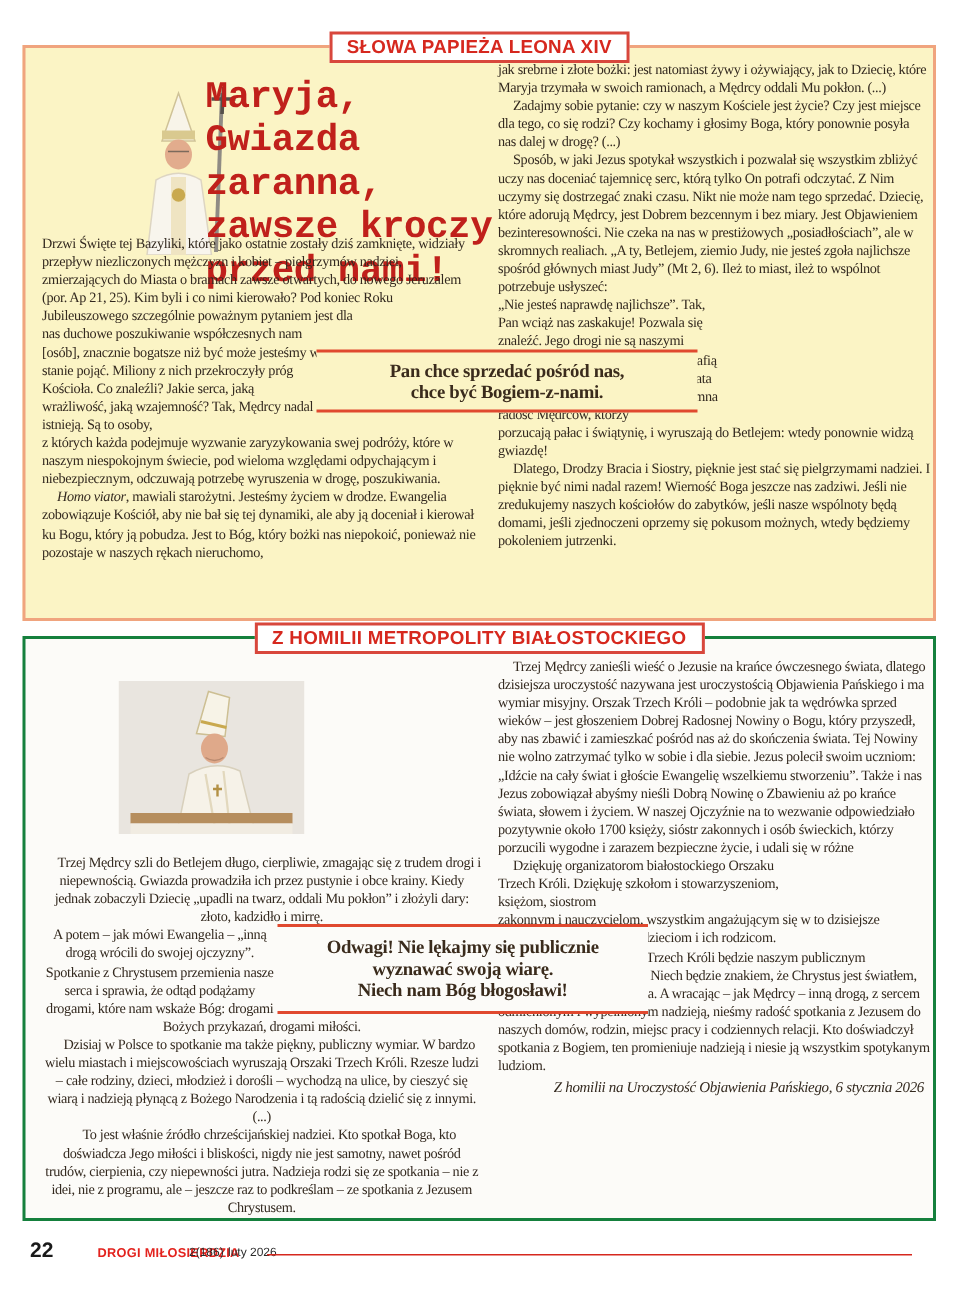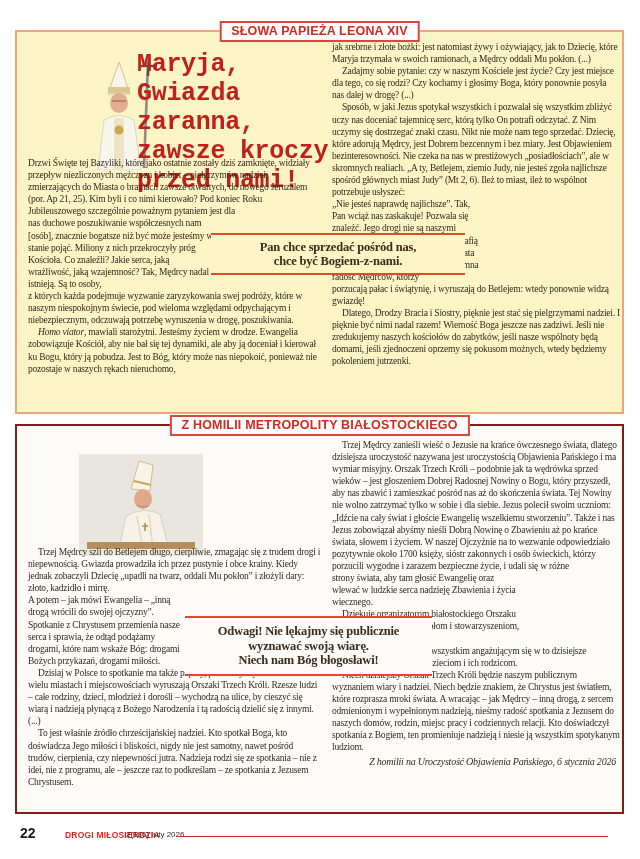--- a/index.html
+++ b/index.html
@@ -2,21 +2,21 @@
 <html lang="pl"><head>
 <meta charset="utf-8">
 <style>
   html,body{margin:0;padding:0;}
   body{width:640px;height:859px;background:#ffffff;font-family:"Liberation Serif",serif;}
   .page{position:relative;width:640px;height:859px;overflow:hidden;background:#fff;}
 
   
   .panel{position:absolute;box-sizing:border-box;}
   .panel1{left:15px;top:30px;width:609px;height:384px;background:#fbf4c5;border:2px solid #f0a47e;}
-  .panel2{left:15px;top:424px;width:609px;height:390px;background:#fcfbf8;border:2px solid #7f1d1d;}
+  .panel2{left:15px;top:424px;width:609px;height:390px;background:#fcfbf8;border:2px solid #15803d;}
 
   .banner{position:absolute;left:50%;transform:translateX(-50%);top:-11px;background:#ffffff;
     border:2px solid #d8473c;color:#d6281e;font-family:"Liberation Sans",sans-serif;
     font-weight:bold;font-size:12.5px;line-height:15px;padding:1px 10px;white-space:nowrap;
     letter-spacing:.2px;}
 
   
   .headline{position:absolute;margin:0;color:#c0201b;font-family:"Liberation Serif",serif;
     font-weight:bold;white-space:pre-line;line-height:29px;font-size:25px;letter-spacing:-.3px;}
   .h1{left:120px;top:18px;width:230px;font-family:Liberation Mono, monospace;}
@@ -25,21 +25,21 @@
   
   .photo{position:absolute;}
   .photo1{left:14px;top:8px;width:100px;height:114px;}
   .photo2{left:22px;top:12px;width:124px;height:102px;}
 
   
   .col{position:absolute;font-size:9.5px;line-height:12.1px;color:#33291f;letter-spacing:-.22px;}
   .col p{margin:0;}
   .p1-left{left:11px;top:125px;width:293px;}
   .p1-right{left:315px;top:9px;width:288px;}
-  .p2-left{left:11px;top:120px;width:293px;}
+  .p2-left{left:11px;top:144px;width:293px;text-align:center;}
   .p2-right{left:315px;top:13px;width:288px;}
   .ind{text-indent:10px;}
   .narrow-l1{width:186px;}
   .narrow-l2{width:157px;}
   .wrap-r1{margin-left:135px;width:152px;}
   .wrap-r2{margin-left:96px;width:191px;}
   .i{font-style:italic;}
   .sig{font-style:italic;text-align:right;font-size:10px;margin-top:3px !important;padding-right:4px;}
 
   
@@ -91,21 +91,21 @@
 
     <h1 class="headline h1">Maryja,
 Gwiazda zaranna,
 zawsze kroczy
 przed nami!</h1>
 
     <div class="col p1-left">
       <p>Drzwi Święte tej Bazyliki, które jako ostatnie zostały dziś zamknięte, widziały przepływ niezliczonych mężczyzn i kobiet – pielgrzymów nadziei, zmierzających do Miasta o bramach zawsze otwartych, do nowego Jeruzalem (por. Ap 21, 25). Kim byli i co nimi kierowało? Pod koniec Roku Jubileuszowego szczególnie poważnym pytaniem jest dla</p>
       <p class="narrow-l1">nas duchowe poszukiwanie współczesnych nam [osób], znacznie bogatsze niż być może jesteśmy w stanie pojąć. Miliony z nich przekroczyły próg Kościoła. Co znaleźli? Jakie serca, jaką wrażliwość, jaką wzajemność? Tak, Mędrcy nadal istnieją. Są to osoby,</p>
       <p>z których każda podejmuje wyzwanie zaryzykowania swej podróży, które w naszym niespokojnym świecie, pod wieloma względami odpychającym i niebezpiecznym, odczuwają potrzebę wyruszenia w drogę, poszukiwania.</p>
-      <p class="ind"><span class="i">Homo viator</span><span>, mawiali starożytni. Jesteśmy życiem w drodze. Ewangelia zobowiązuje Kościół, aby nie bał się tej dynamiki, ale aby ją doceniał i kierował ku Bogu, który ją pobudza. Jest to Bóg, który może nas niepokoić, ponieważ nie pozostaje w naszych rękach nieruchomo,</span></p>
+      <p class="ind"><span class="i">Homo viator</span><span>, mawiali starożytni. Jesteśmy życiem w drodze. Ewangelia zobowiązuje Kościół, aby nie bał się tej dynamiki, ale aby ją doceniał i kierował ku Bogu, który ją pobudza. Jest to Bóg, który bożki nas niepokoić, ponieważ nie pozostaje w naszych rękach nieruchomo,</span></p>
     </div>
 
     <div class="col p1-right">
       <p>jak srebrne i złote bożki: jest natomiast żywy i ożywiający, jak to Dziecię, które Maryja trzymała w swoich ramionach, a Mędrcy oddali Mu pokłon. (...)</p>
       <p class="ind">Zadajmy sobie pytanie: czy w naszym Kościele jest życie? Czy jest miejsce dla tego, co się rodzi? Czy kochamy i głosimy Boga, który ponownie posyła nas dalej w drogę? (...)</p>
       <p class="ind">Sposób, w jaki Jezus spotykał wszystkich i pozwalał się wszystkim zbliżyć uczy nas doceniać tajemnicę serc, którą tylko On potrafi odczytać. Z Nim uczymy się dostrzegać znaki czasu. Nikt nie może nam tego sprzedać. Dziecię, które adorują Mędrcy, jest Dobrem bezcennym i bez miary. Jest Objawieniem bezinteresowności. Nie czeka na nas w prestiżowych „posiadłościach”, ale w skromnych realiach. „A ty, Betlejem, ziemio Judy, nie jesteś zgoła najlichsze spośród głównych miast Judy” (Mt 2, 6). Ileż to miast, ileż to wspólnot potrzebuje usłyszeć:</p>
       <p class="wrap-r1">„Nie jesteś naprawdę najlichsze”. Tak, Pan wciąż nas zaskakuje! Pozwala się znaleźć. Jego drogi nie są naszymi drogami, a ludzie gwałtowni nie potrafią ich opanować, ani też moce tego świata nie mogą ich zablokować. Stąd ogromna radość Mędrców, którzy</p>
       <p>porzucają pałac i świątynię, i wyruszają do Betlejem: wtedy ponownie widzą gwiazdę!</p>
       <p class="ind">Dlatego, Drodzy Bracia i Siostry, pięknie jest stać się pielgrzymami nadziei. I pięknie być nimi nadal razem! Wierność Boga jeszcze nas zadziwi. Jeśli nie zredukujemy naszych kościołów do zabytków, jeśli nasze wspólnoty będą domami, jeśli zjednoczeni oprzemy się pokusom możnych, wtedy będziemy pokoleniem jutrzenki.</p>
     </div>
@@ -144,21 +144,20 @@
     <div class="col p2-left">
       <p class="ind">Trzej Mędrcy szli do Betlejem długo, cierpliwie, zmagając się z trudem drogi i niepewnością. Gwiazda prowadziła ich przez pustynie i obce krainy. Kiedy jednak zobaczyli Dziecię „upadli na twarz, oddali Mu pokłon” i złożyli dary: złoto, kadzidło i mirrę.</p>
       <p class="narrow-l2">A potem – jak mówi Ewangelia – „inną drogą wrócili do swojej ojczyzny”. Spotkanie z Chrystusem przemienia nasze serca i sprawia, że odtąd podążamy drogami, które nam wskaże Bóg: drogami</p>
       <p>Bożych przykazań, drogami miłości.</p>
       <p class="ind">Dzisiaj w Polsce to spotkanie ma także piękny, publiczny wymiar. W bardzo wielu miastach i miejscowościach wyruszają Orszaki Trzech Króli. Rzesze ludzi – całe rodziny, dzieci, młodzież i dorośli – wychodzą na ulice, by cieszyć się wiarą i nadzieją płynącą z Bożego Narodzenia i tą radością dzielić się z innymi. (...)</p>
       <p class="ind">To jest właśnie źródło chrześcijańskiej nadziei. Kto spotkał Boga, kto doświadcza Jego miłości i bliskości, nigdy nie jest samotny, nawet pośród trudów, cierpienia, czy niepewności jutra. Nadzieja rodzi się ze spotkania – nie z idei, nie z programu, ale – jeszcze raz to podkreślam – ze spotkania z Jezusem Chrystusem.</p>
     </div>
 
     <div class="col p2-right">
       <p class="ind">Trzej Mędrcy zanieśli wieść o Jezusie na krańce ówczesnego świata, dlatego dzisiejsza uroczystość nazywana jest uroczystością Objawienia Pańskiego i ma wymiar misyjny. Orszak Trzech Króli – podobnie jak ta wędrówka sprzed wieków – jest głoszeniem Dobrej Radosnej Nowiny o Bogu, który przyszedł, aby nas zbawić i zamieszkać pośród nas aż do skończenia świata. Tej Nowiny nie wolno zatrzymać tylko w sobie i dla siebie. Jezus polecił swoim uczniom: „Idźcie na cały świat i głoście Ewangelię wszelkiemu stworzeniu”. Także i nas Jezus zobowiązał abyśmy nieśli Dobrą Nowinę o Zbawieniu aż po krańce świata, słowem i życiem. W naszej Ojczyźnie na to wezwanie odpowiedziało pozytywnie około 1700 księży, sióstr zakonnych i osób świeckich, którzy porzucili wygodne i zarazem bezpieczne życie, i udali się w różne</p>
-      <p class="wrap-r2">strony świata, aby tam głosić Ewangelię oraz wlewać w ludzkie serca nadzieję Zbawienia i życia wiecznego.</p>
       <p class="wrap-r2 ind">Dziękuję organizatorom białostockiego Orszaku Trzech Króli. Dziękuję szkołom i stowarzyszeniom, księżom, siostrom</p>
       <p>zakonnym i nauczycielom, wszystkim angażującym się w to dzisiejsze wydarzenie, a szczególnie dzieciom i ich rodzicom.</p>
       <p class="ind">Niech dzisiejszy Orszak Trzech Króli będzie naszym publicznym wyznaniem wiary i nadziei. Niech będzie znakiem, że Chrystus jest światłem, które rozprasza mroki świata. A wracając – jak Mędrcy – inną drogą, z sercem odmienionym i wypełnionym nadzieją, nieśmy radość spotkania z Jezusem do naszych domów, rodzin, miejsc pracy i codziennych relacji. Kto doświadczył spotkania z Bogiem, ten promieniuje nadzieją i niesie ją wszystkim spotykanym ludziom.</p>
       <p class="sig">Z homilii na Uroczystość Objawienia Pańskiego, 6 stycznia 2026</p>
     </div>
 
     <div class="quote q2">
       <div>Odwagi! Nie lękajmy się publicznie
 wyznawać swoją wiarę.
 Niech nam Bóg błogosławi!</div>

